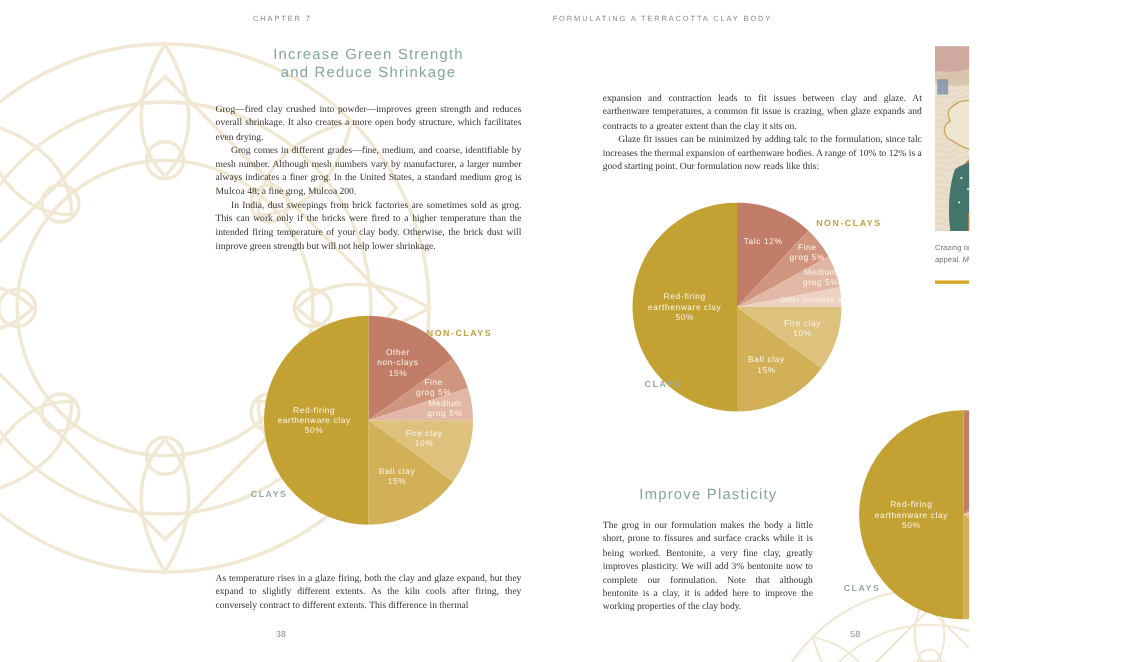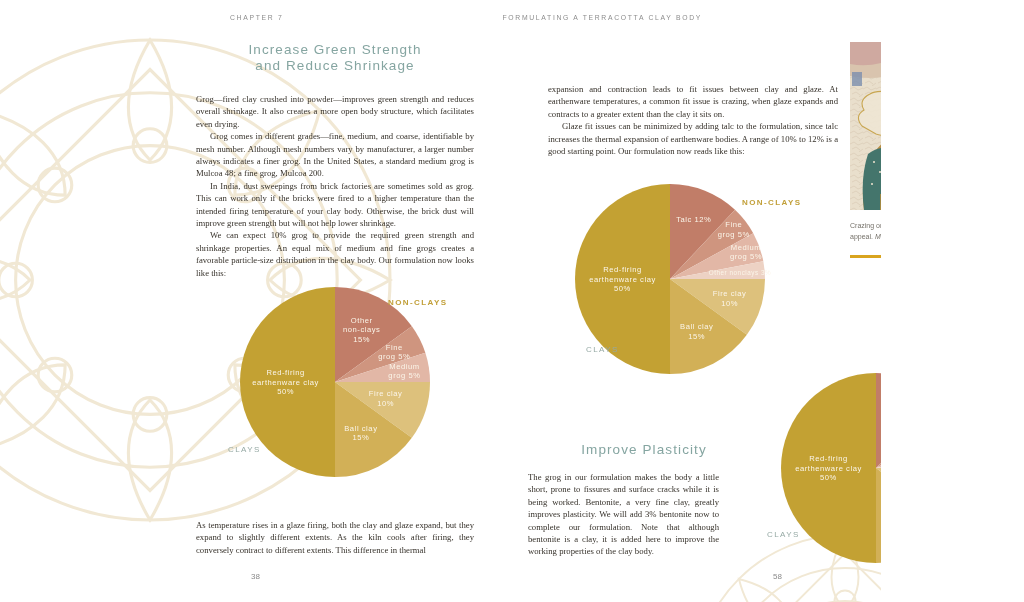--- a/index.html
+++ b/index.html
@@ -15,30 +15,30 @@
              letter-spacing:1.1px;color:var(--heading_color,#85a5a1);text-align:center;line-height:16px;}
   .ltitle{left:196px;top:42px;width:278px;}
   .lheading2{left:196px;top:492px;width:278px;}
   .rheading{left:548px;top:442px;width:192px;}
   .bodycol{position:absolute;font-size:8.7px;line-height:12.4px;text-align:justify;}
   .bodycol p{margin:0;}
   .bodycol p + p{text-indent:14px;}
   .lcol{left:196px;top:83px;width:278px;margin-top:10px;}
   .lcol2{left:196px;top:519px;width:278px;}
   .rcol-top{left:548px;top:83px;width:290px;}
-  .rcol-bottom{left:528px;top:471px;width:191px;}
+  .rcol-bottom{left:548px;top:471px;width:191px;}
   .chart{position:absolute;width:260px;height:200px;}
   .chart-1{left:205px;top:286px;}
   .chart-2{left:570px;top:184px;}
   .chart-3{left:765px;top:372px;}
   .pie{position:absolute;left:0;top:0;}
   .pie text{font-family:"Liberation Sans",sans-serif;font-weight:500;}
   .grp{position:absolute;font-family:"Liberation Sans",sans-serif;font-size:8px;letter-spacing:1.4px;font-weight:600;}
   .nonclays{color:var(--nonclays_label_color,#c2a03a);}
-  .clays{color:var(--clays_label_color,#95a9a4);font-weight:400;}
+  .clays{color:var(--clays_label_color,#95a9a4);font-weight:700;}
   .chart-1 .nonclays{left:183px;top:12px;}  .chart-1 .clays{left:23px;top:159px;}
   .chart-2 .nonclays{left:172px;top:14px;}  .chart-2 .clays{left:16px;top:161px;}
   .chart-3 .nonclays{left:163px;top:16px;}  .chart-3 .clays{left:2px;top:158px;}
   .photo{position:absolute;left:850px;top:42px;width:174px;height:168px;margin:0;}
   .caption{position:absolute;left:850px;top:221px;width:162px;font-family:"Liberation Sans",sans-serif;
            font-size:7px;line-height:10.5px;color:#757169;}
   .caption em{font-style:italic;}
   .caption-rule{position:absolute;left:850px;top:255px;width:56px;height:2.5px;background:var(--accent_rule_color,#d9a41f);}
   .pagenum{position:absolute;top:572px;font-family:"Liberation Sans",sans-serif;font-size:8px;color:#8a8a8a;margin-left:11px;}
   .pn-left{left:240px;}  .pn-right{left:762px;}
@@ -82,21 +82,20 @@
 
   <div class="sec-title ltitle">
     <div>Increase Green Strength</div>
     <div>and Reduce Shrinkage</div>
   </div>
 
   <div class="bodycol lcol">
     <p>Grog—fired clay crushed into powder—improves green strength and reduces overall shrinkage. It also creates a more open body structure, which facilitates even drying.</p>
     <p>Grog comes in different grades—fine, medium, and coarse, identifiable by mesh number. Although mesh numbers vary by manufacturer, a larger number always indicates a finer grog. In the United States, a standard medium grog is Mulcoa 48; a fine grog, Mulcoa 200.</p>
     <p>In India, dust sweepings from brick factories are sometimes sold as grog. This can work only if the bricks were fired to a higher temperature than the intended firing temperature of your clay body. Otherwise, the brick dust will improve green strength but will not help lower shrinkage.</p>
-    <p>We can expect 10% grog to provide the required green strength and shrinkage properties. An equal mix of medium and fine grogs creates a favorable particle-size distribution in the clay body. Our formulation now looks like this:</p>
   </div>
 
   <div class="chart chart-1">
     <svg id="pie-0" class="pie" width="260" height="200">
         <path d="M130,96 L130.00,1.00 A95,95 0 0 1 206.86,40.16 Z" fill="#c17d68"></path>
         <path d="M130,96 L206.86,40.16 A95,95 0 0 1 220.35,66.64 Z" fill="#cf957f"></path>
         <path d="M130,96 L220.35,66.64 A95,95 0 0 1 225.00,96.00 Z" fill="#e2b7a6"></path>
         <path d="M130,96 L225.00,96.00 A95,95 0 0 1 206.86,151.84 Z" fill="#ddc17c"></path>
         <path d="M130,96 L206.86,151.84 A95,95 0 0 1 130.00,191.00 Z" fill="#d2b057"></path>
         <path d="M130,96 L130.00,191.00 A95,95 0 0 1 130.00,1.00 Z" fill="#c3a133"></path>

